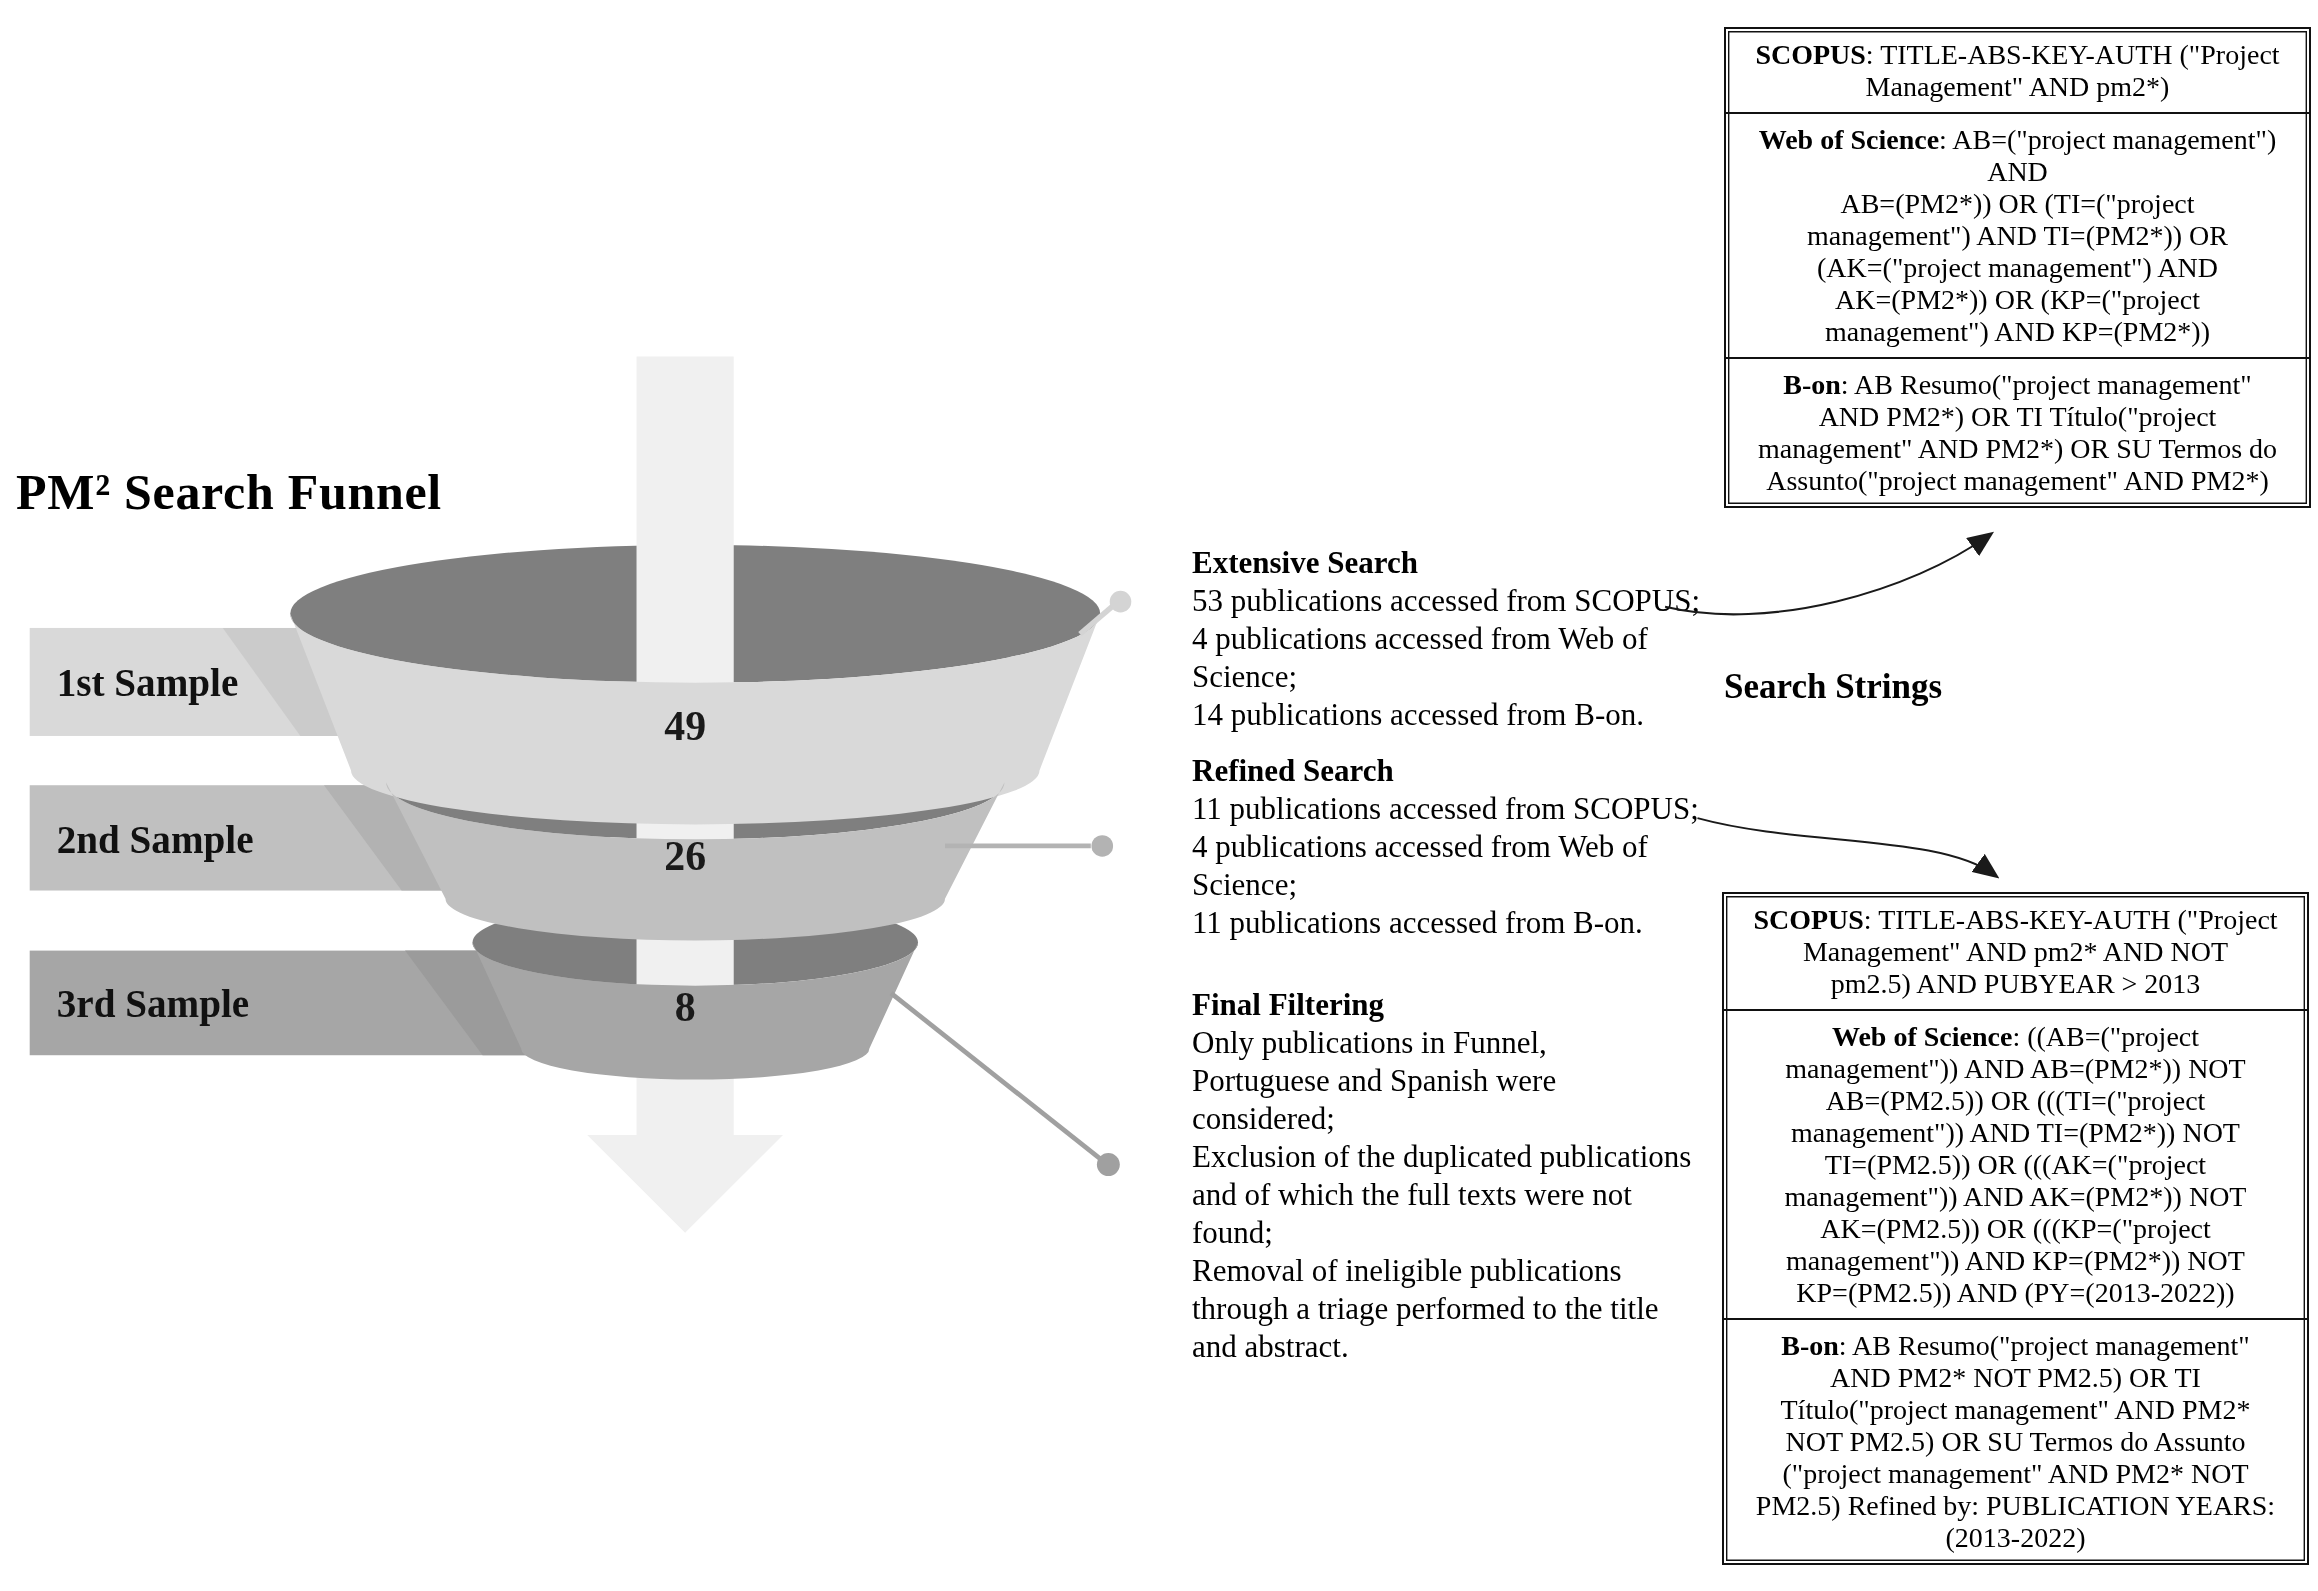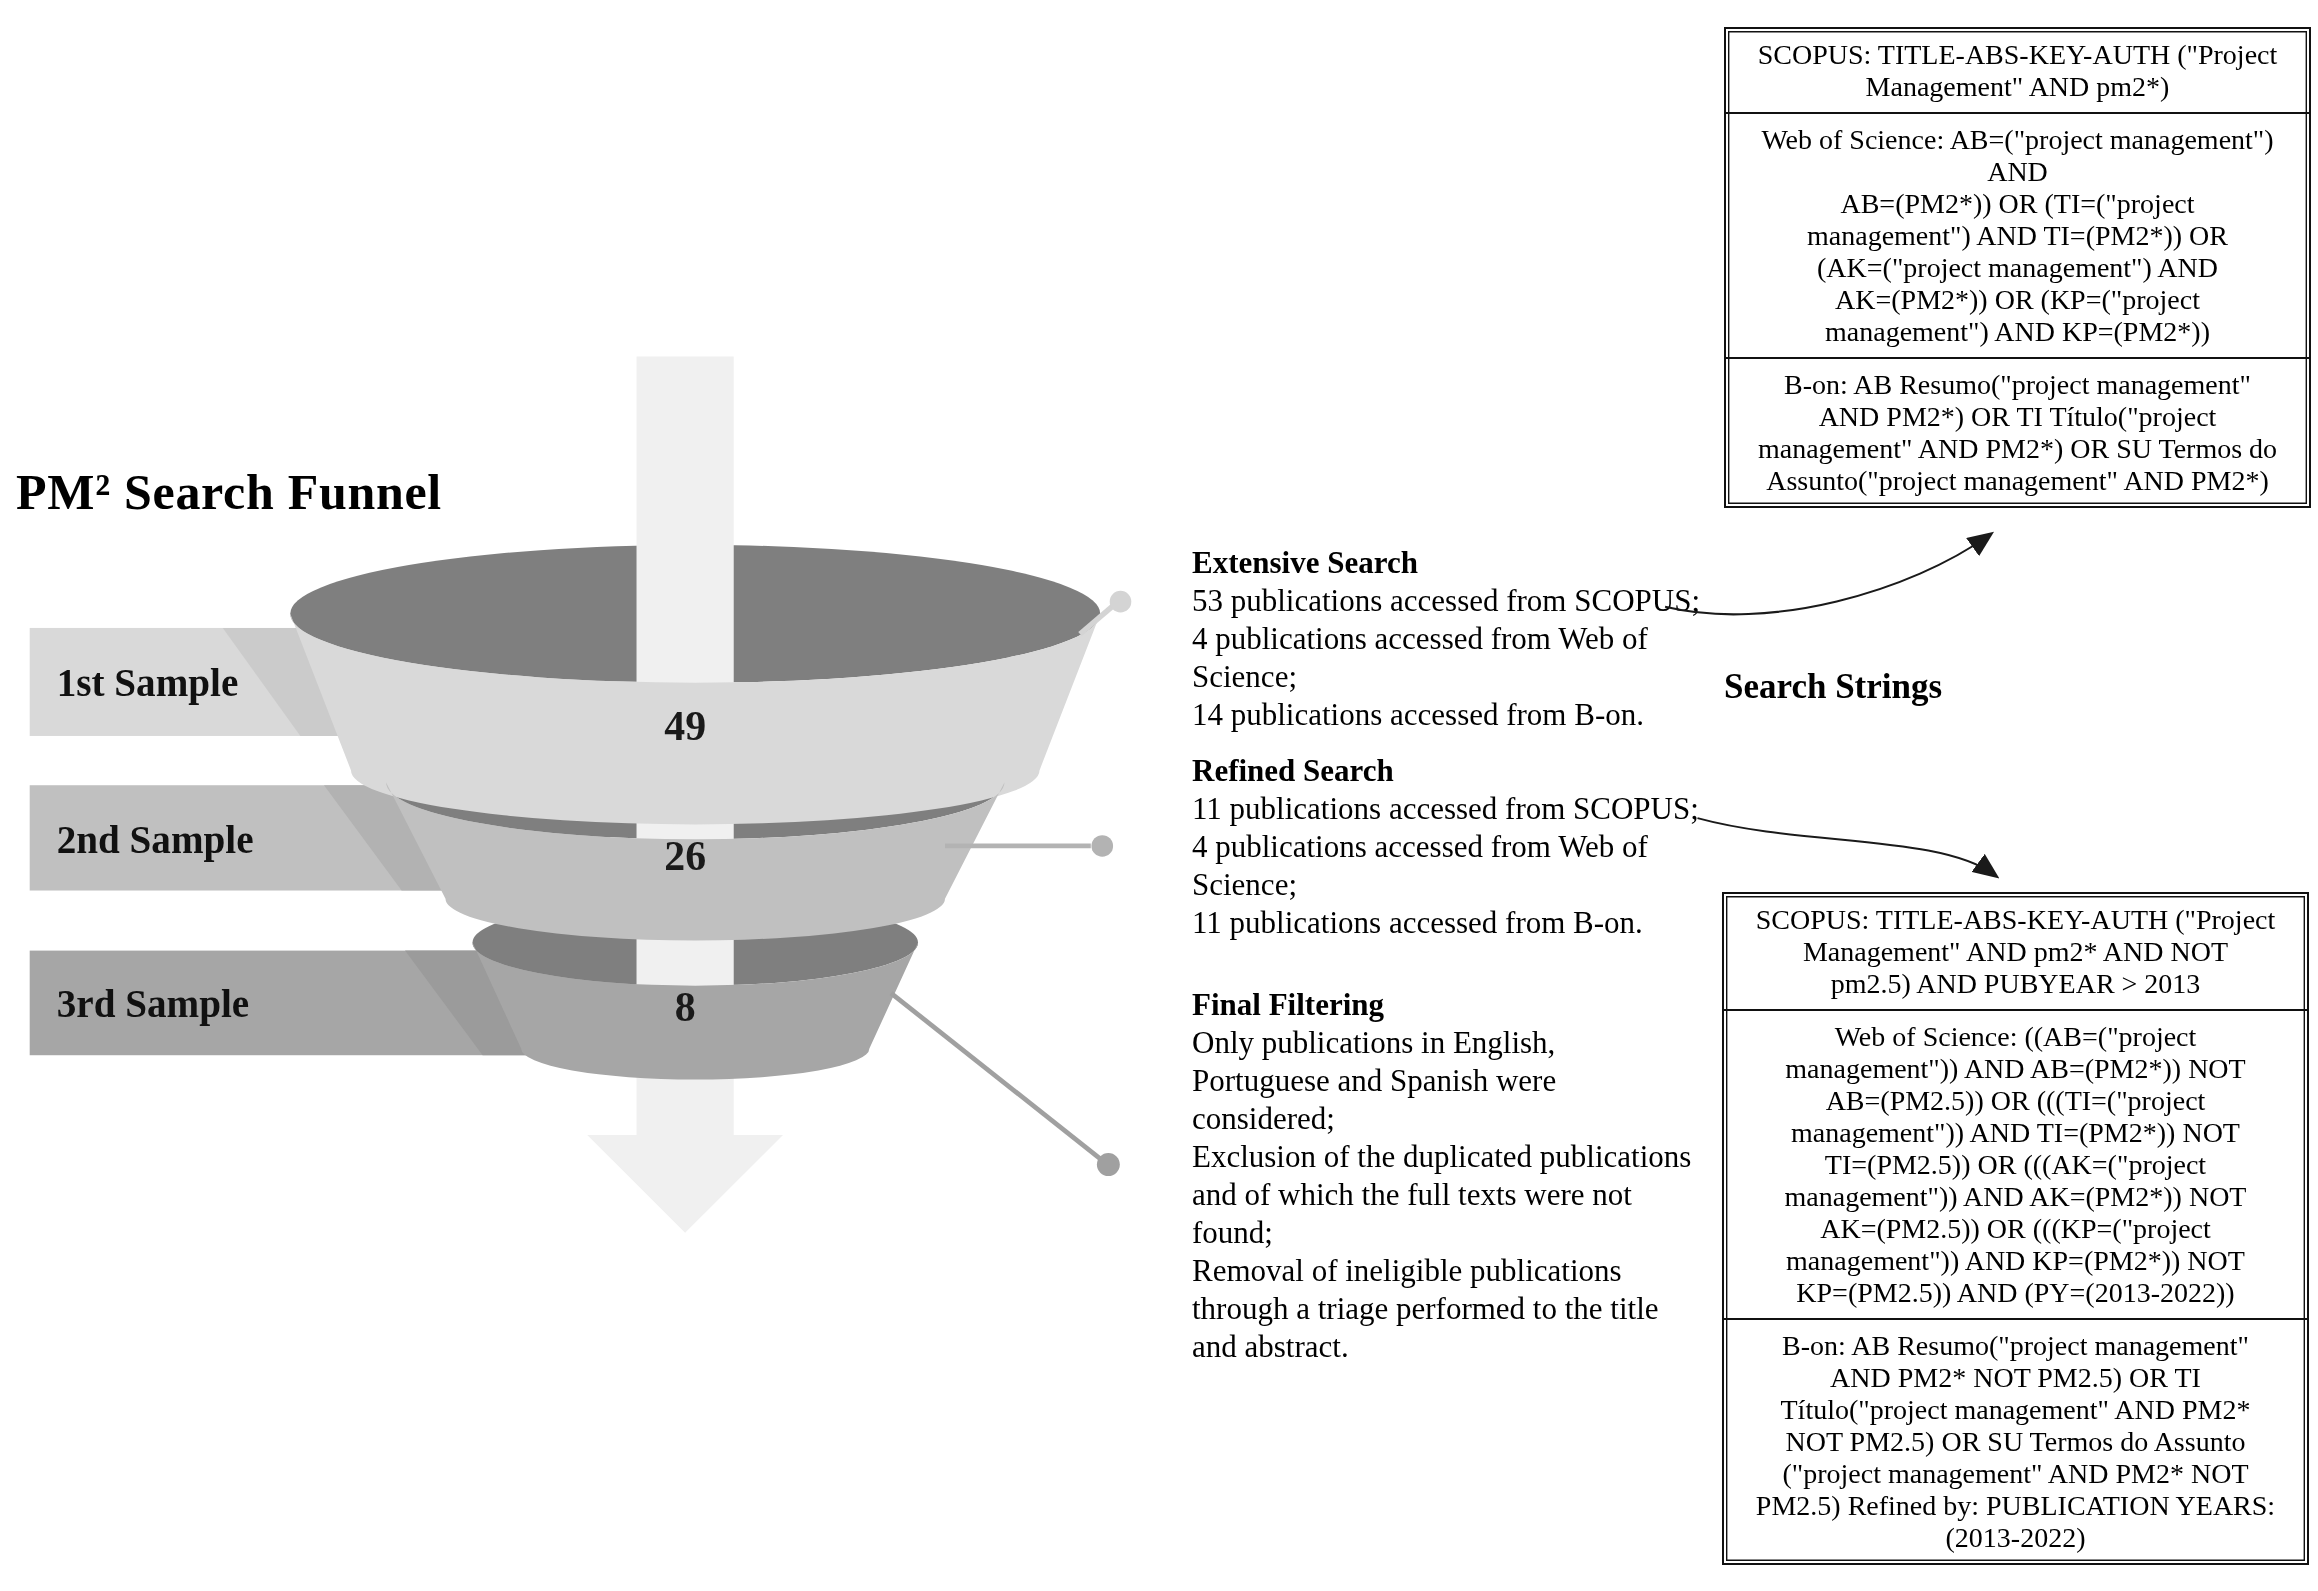--- a/index.html
+++ b/index.html
@@ -20,21 +20,21 @@
     font-size:35px;font-weight:bold;z-index:3;
   }
   .sbox{
     width:587px;border:2.7px solid #111;background:#fff;box-sizing:border-box;z-index:3;
     box-shadow:inset 0 0 0 2px #fff,inset 0 0 0 3.4px #111;
   }
   .sbox-section{
     padding:9.5px 6.8px;text-align:center;font-size:28px;line-height:32px;
   }
   .sbox-section + .sbox-section{border-top:2.7px solid #111;}
-  .sbox-lead{font-weight:normal;}
+  .sbox-lead{font-weight:bold;}
   .sbox-text{white-space:pre-line;}
   #box1{left:1724px;top:27px;}
   #box2{left:1722px;top:892px;}
   #arrows-svg{left:0;top:0;z-index:4;pointer-events:none;}
 </style>
 </head>
 <body>
 
 <div class="abs page-title">PM² Search Funnel</div>
 
@@ -92,21 +92,21 @@
 <div class="abs ann" style="top:752px;font-family:Liberation Serif, serif;">
   <div class="ann-heading">Refined Search</div>
   <div class="ann-body">11 publications accessed from SCOPUS;
 4 publications accessed from Web of
 Science;
 11 publications accessed from B-on.</div>
 </div>
 
 <div class="abs ann" style="top:986px;">
   <div class="ann-heading">Final Filtering</div>
-  <div class="ann-body">Only publications in English,
+  <div class="ann-body">Only publications in Funnel,
 Portuguese and Spanish were
 considered;
 Exclusion of the duplicated publications
 and of which the full texts were not
 found;
 Removal of ineligible publications
 through a triage performed to the title
 and abstract.</div>
 </div>
 

